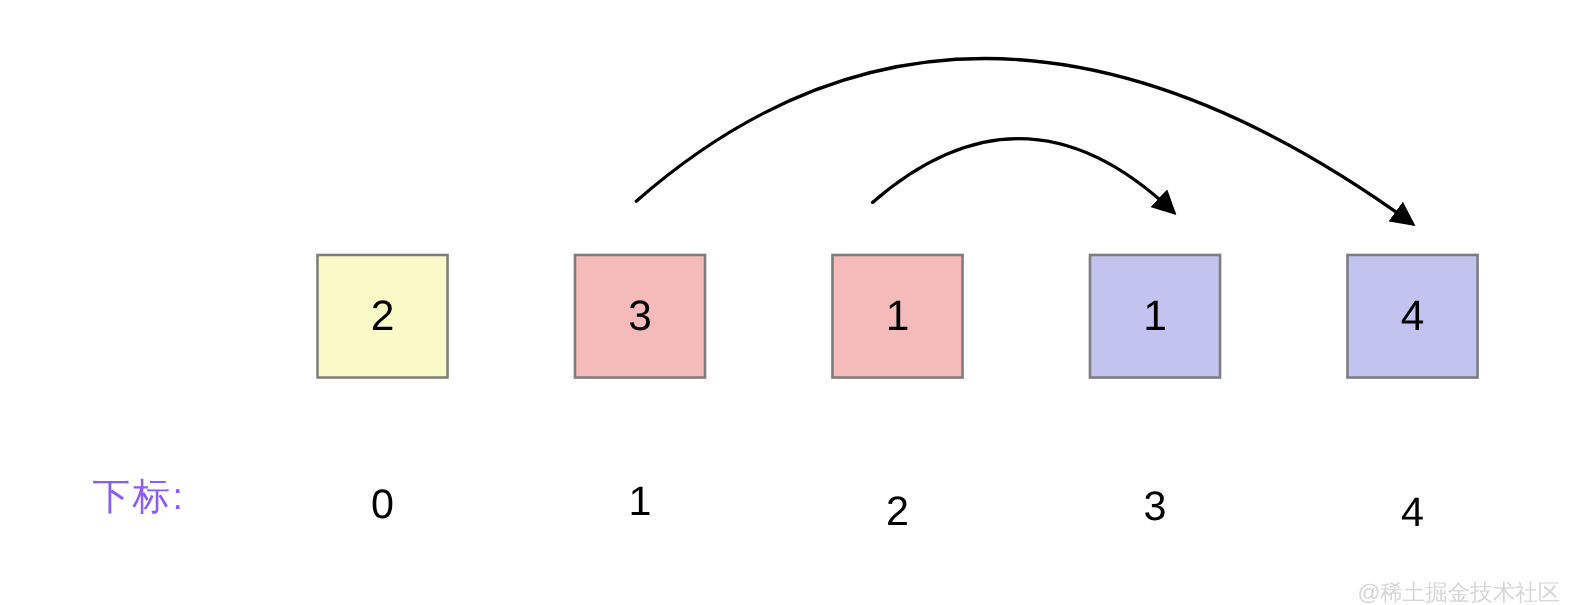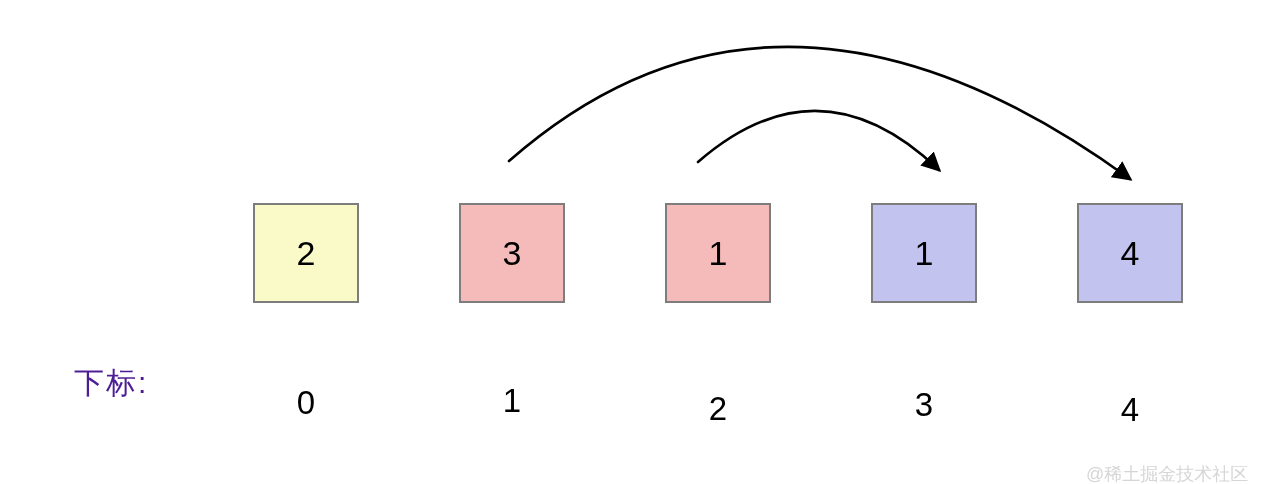--- a/index.html
+++ b/index.html
@@ -36,24 +36,24 @@
     color: #000000;
   }
   .cell-0 { left: 253px; }
   .cell-1 { left: 459px; }
   .cell-2 { left: 665px; }
   .cell-3 { left: 871px; }
   .cell-4 { left: 1077px; }
   .index-row-label {
     position: absolute;
     left: 74px;
-    top: 363px;
+    top: 377px;
     font-size: 30px;
     letter-spacing: 2px;
-    color: #4c1d95;
+    color: #8b5cf6;
   }
   .index-label {
     position: absolute;
     width: 106px;
     text-align: center;
     font-size: 33px;
     color: #000000;
   }
   .idx-0 { left: 253px; top: 384px; }
   .idx-1 { left: 459px; top: 382px; }

